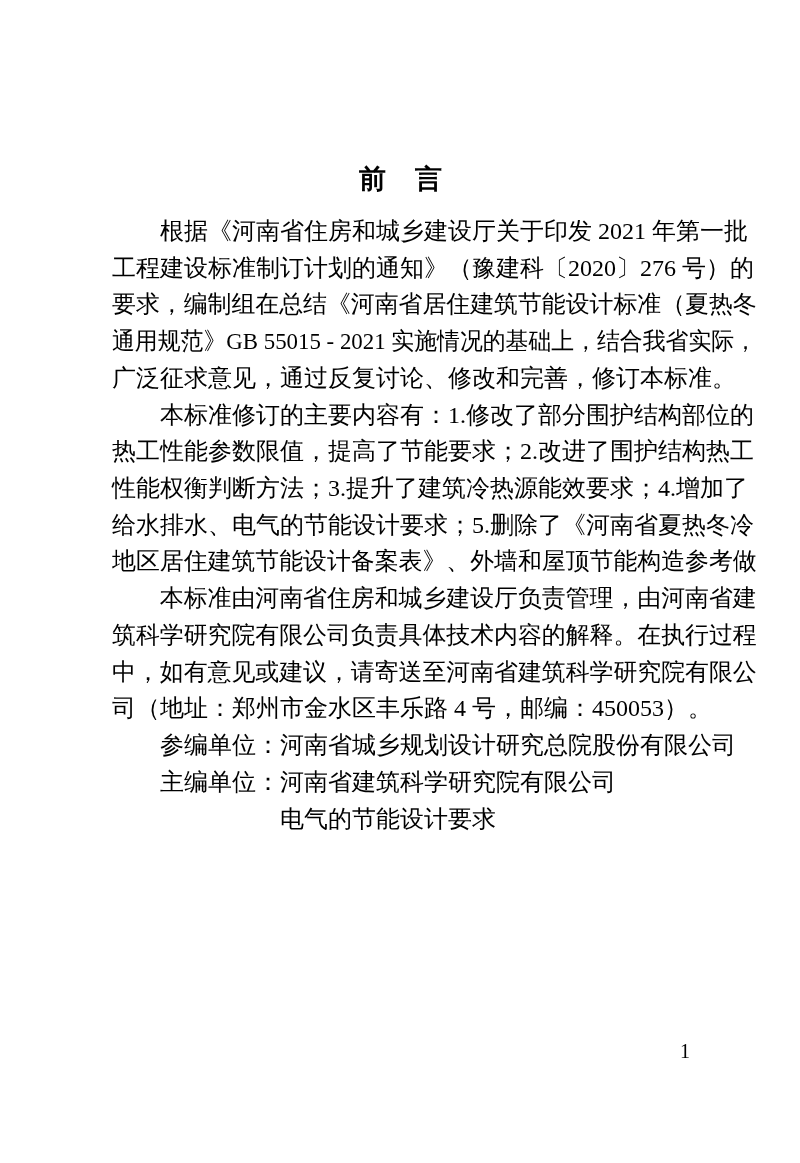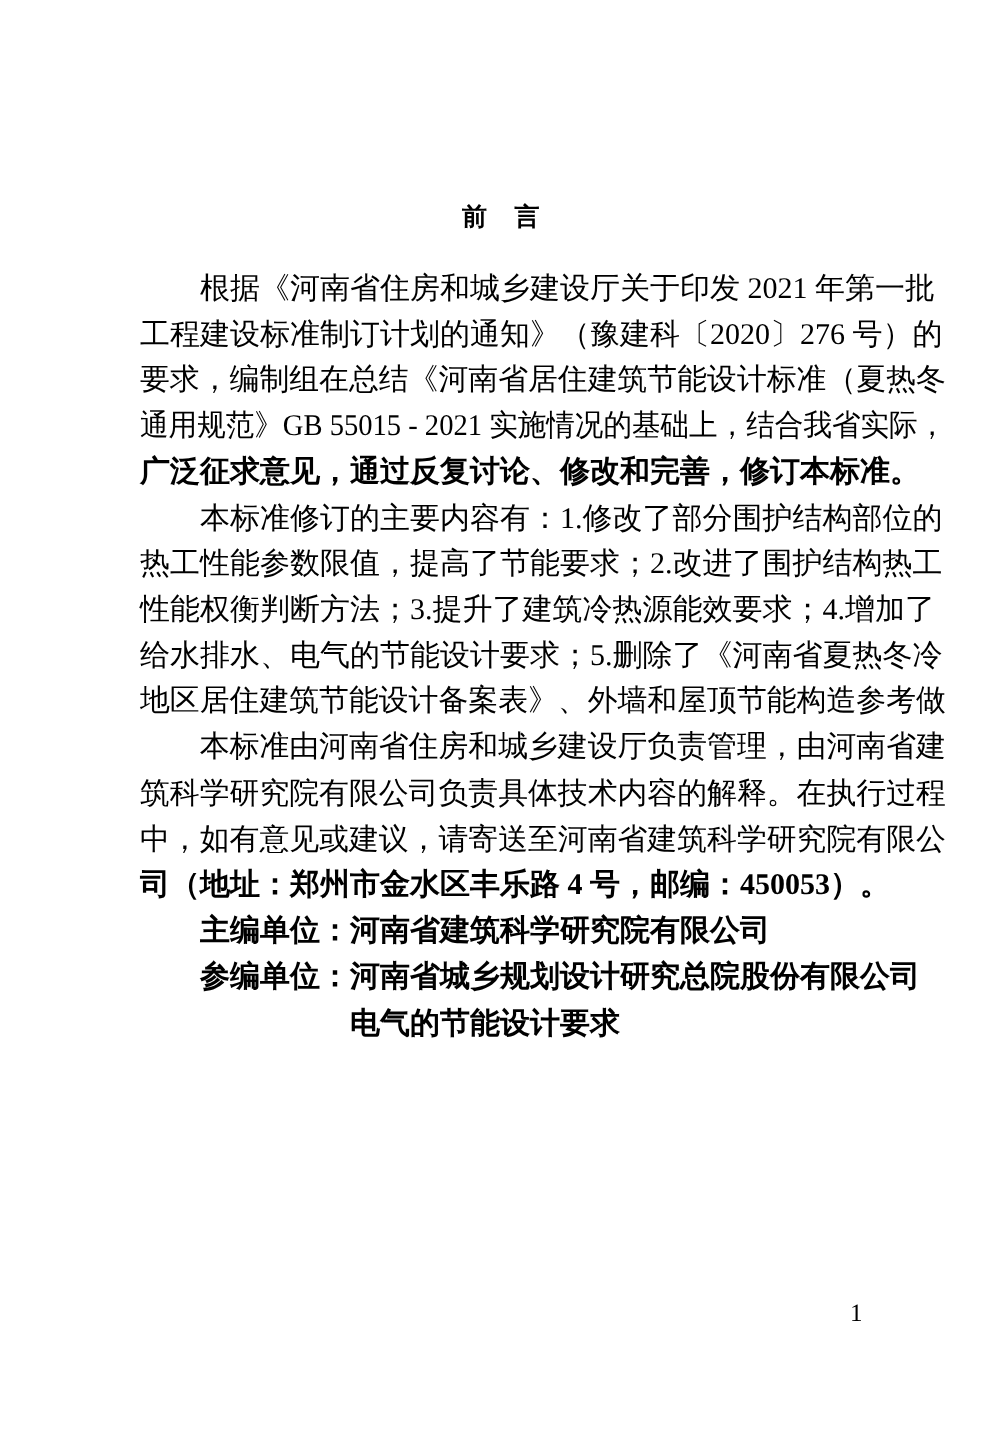--- a/index.html
+++ b/index.html
@@ -14,21 +14,21 @@
     overflow: hidden;
     color: #000000;
     font-family: "Liberation Serif", "DejaVu Serif", serif;
   }
   .doc-title {
     position: absolute;
     top: 144px;
     left: 112px;
     width: 578px;
     text-align: center;
-    font-size: 20px;
+    font-size: 27px;
     font-weight: 700;
     line-height: 34px;
     letter-spacing: 1px;
   }
   .body-text {
     position: absolute;
     top: 213px;
     left: 112px;
     width: 578px;
     font-size: 24px;
@@ -37,21 +37,20 @@
   .line {
     display: block;
     height: 36.72px;
     white-space: nowrap;
     text-align: justify;
     text-align-last: justify;
   }
   .line.end {
     text-align: left;
     text-align-last: left;
-    font-weight: bold;
   }
   .line.first { text-indent: 2em; }
   .line.cont  { text-indent: 7em; }
   .page-number {
     position: absolute;
     top: 1037px;
     left: 112px;
     width: 578px;
     text-align: right;
     font-size: 20px;
@@ -83,20 +82,20 @@
   </div>
 
   <div>
     <div class="line first" style="transform-origin: left center; transform: scaleX(0.994836);">本标准由河南省住房和城乡建设厅负责管理，由河南省建</div>
     <div class="line" style="transform-origin: left center; transform: scaleX(0.994836);">筑科学研究院有限公司负责具体技术内容的解释。在执行过程</div>
     <div class="line" style="transform-origin: left center; transform: scaleX(0.994836);">中，如有意见或建议，请寄送至河南省建筑科学研究院有限公</div>
     <div class="line end">司（地址：郑州市金水区丰乐路 4 号，邮编：450053）。</div>
   </div>
 
   <div>
+    <div class="line first end">参编单位：河南省城乡规划设计研究总院股份有限公司</div>
     <div class="line first end">主编单位：河南省建筑科学研究院有限公司</div>
-    <div class="line first end">参编单位：河南省城乡规划设计研究总院股份有限公司</div>
     <div class="line cont end">电气的节能设计要求</div>
   </div>
 
 </div>
 
 <div class="page-number">1</div>
 
 </body></html>

